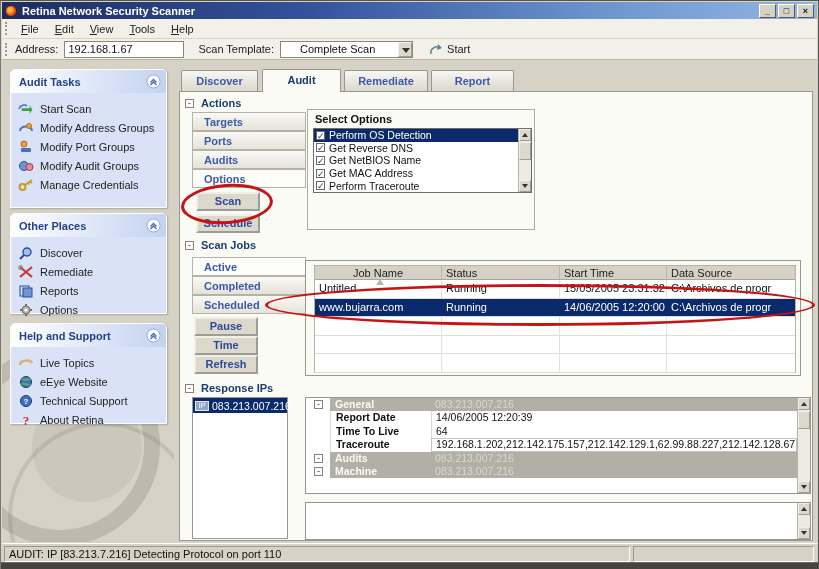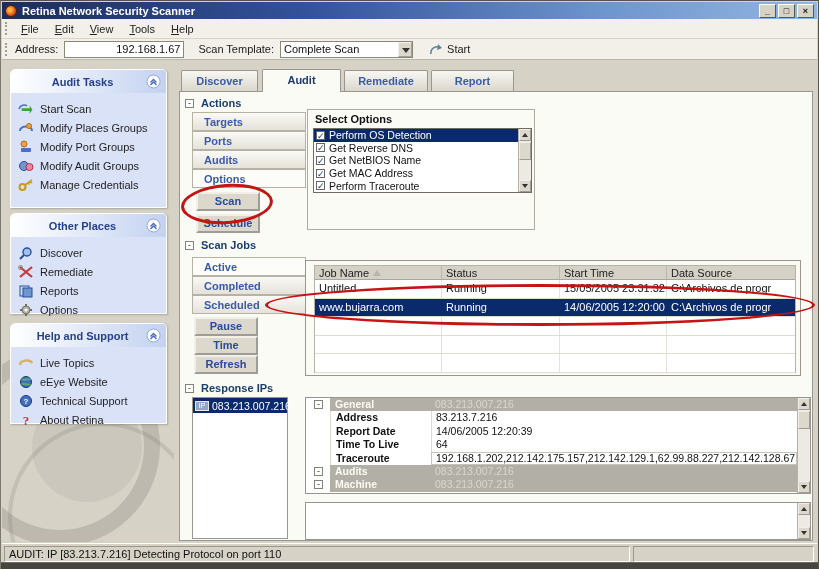--- a/index.html
+++ b/index.html
@@ -23,43 +23,43 @@
   
   .menubar{position:absolute;left:1px;top:18px;right:1px;height:20px;background:#f2f0e9;
     border-bottom:1px solid #d7d4c9;display:flex;align-items:center;}
   .grip{width:3px;height:13px;margin:0 5px 0 3px;border-left:2px dotted #a09d91;}
   .menu-item{display:inline-block;padding:3px 8px;color:#222;}
   .menu-item::first-letter{text-decoration:underline;}
   .toolbar{position:absolute;left:1px;top:38px;right:1px;height:21px;background:#f2f0e9;
     border-bottom:1px solid #b9b6aa;display:flex;align-items:center;}
   .tb-label{margin:0 6px 0 2px;color:#222;}
   .tb-input{width:120px;height:17px;border:1px solid #8a8878;background:#fff;
-    font-family:"Liberation Sans",sans-serif;font-size:11px;padding:0 3px;color:#111;text-align:right;}
+    font-family:"Liberation Sans",sans-serif;font-size:11px;padding:0 3px;color:#111;}
   .combo{display:flex;align-items:center;height:17px;border:1px solid #8a8878;background:#fff;width:133px;}
-  .combo-value{flex:1;padding:0 3px;color:#111;white-space:nowrap;overflow:hidden;}
+  .combo-value{flex:1;padding:0 19px;color:#111;white-space:nowrap;overflow:hidden;}
   .combo-btn{width:14px;height:15px;background:#dcd8cc;border:1px outset #f4f2ea;position:relative;}
   .tri-down{position:absolute;left:3px;top:5px;width:0;height:0;
     border-left:4px solid transparent;border-right:4px solid transparent;border-top:5px solid #333;}
   .tri-up{position:absolute;left:3px;top:4px;width:0;height:0;
     border-left:4px solid transparent;border-right:4px solid transparent;border-bottom:5px solid #333;}
   .start-btn{display:flex;align-items:center;margin-left:12px;padding:1px 4px;color:#222;}
   .start-btn svg{margin-right:4px;}
   
   .sidebar{position:absolute;left:1px;top:60px;width:172px;bottom:27px;background:#d6d2c6;overflow:hidden;}
   .wm-c1{position:absolute;left:-42px;bottom:-4px;width:200px;height:200px;border-radius:50%;
     border:16px solid rgba(125,122,114,.28);}
   .wm-c2{position:absolute;left:6px;bottom:-70px;width:190px;height:190px;border-radius:50%;
     border:4px solid rgba(125,122,114,.22);}
   .wm-c3{position:absolute;left:30px;bottom:40px;width:110px;height:110px;border-radius:50%;
     background:rgba(125,122,114,.12);}
   .panel{position:absolute;left:8px;width:157px;background:#d9e2f6;
     border:1px solid #fff;border-radius:5px 5px 0 0;box-shadow:1px 1px 2px rgba(90,88,80,.35);}
   .panel-h{height:23px;border-radius:4px 4px 0 0;display:flex;align-items:center;padding:0 5px 0 8px;
     background:linear-gradient(to right,#ffffff,#c3d2f0);font-weight:bold;color:#26418c;}
-  .panel-h span{flex:1;text-align:center;}
+  .panel-h span{flex:1;}
   .panel-b{padding:9px 5px 4px 7px;}
   .p-item{display:flex;align-items:center;margin-bottom:6px;height:13px;color:#1e1e1e;cursor:default;}
   .p-item .ic{width:16px;height:14px;margin-right:6px;flex:0 0 16px;}
   
   .tab{position:absolute;top:69px;height:21px;border:1px solid #98968e;border-bottom:none;
     border-radius:2px 2px 0 0;background:linear-gradient(#f8f7f2,#dad7cc);
     color:#3a5ba9;font-weight:bold;text-align:center;line-height:20px;z-index:1;cursor:default;}
   .tab.active{top:68px;height:23px;background:#fbfbf6;color:#1c3a70;z-index:3;}
   
   .content{position:absolute;left:178px;top:90px;width:634px;height:450px;
@@ -91,21 +91,21 @@
   
   .jobs-box{position:absolute;left:125px;top:168px;width:496px;height:116px;
     border:1px solid #98968e;background:#fbfbf6;}
   .jobs-table{position:absolute;left:8px;top:4px;width:482px;height:108px;border:1px solid #b5b2a6;background:#fff;}
   .jt-header{display:flex;height:14px;background:#d5d1c6;border-bottom:1px solid #a9a69a;color:#222;}
   .jt-header .c{padding:1px 4px;border-right:1px solid #b9b6aa;display:flex;align-items:center;}
   .jt-row{display:flex;height:18.5px;border-bottom:1px solid #dedcd3;color:#111;}
   .jt-row .c{padding:2px 4px;border-right:1px solid #e4e2da;white-space:nowrap;overflow:hidden;}
   .jt-row.sel{background:#0b2a6b;color:#fff;}
   .jt-row.sel .c{border-right-color:#0b2a6b;}
-  .c.w1{width:127px;}.c.w2{width:118px;}.c.w3{width:107px;}.c.w4{width:104px;border-right:none!important;}
+  .c.w1{width:127px;flex-direction:column;}.c.w2{width:118px;}.c.w3{width:107px;}.c.w4{width:104px;border-right:none!important;}
   .sort-asc{margin-left:4px;width:0;height:0;border-left:4px solid transparent;
     border-right:4px solid transparent;border-bottom:6px solid #b7b4a8;}
   
   .ip-list{position:absolute;left:12px;top:305px;width:96px;height:142px;border:1px solid #98968e;background:#fff;}
   .ip-item{display:flex;align-items:center;height:15px;background:#0b2a6b;color:#fff;font-size:10.5px;padding-left:2px;}
   .ip-badge{width:14px;height:10px;background:#94a6c6;border:1px solid #e8e8e8;color:#fff;
     font-size:7px;line-height:8px;text-align:center;margin-right:3px;flex:0 0 14px;}
   .detail{position:absolute;left:125px;top:305px;width:506px;height:97px;border:1px solid #98968e;background:#fff;overflow:hidden;}
   .d-rows{position:absolute;left:0;top:0;right:13px;bottom:0;}
   .d-row{display:flex;height:13.4px;font-size:10.5px;align-items:center;}
@@ -192,21 +192,21 @@
             <path d="M1 7 C2 3 7 2 9 4" fill="none" stroke="#4a6fc4" stroke-width="1.5"></path>
             <path d="M4 8 L13 8 L13 5 L16 9.5 L13 14 L13 11 L4 11 Z" fill="#3aa53a" transform="scale(0.9) translate(0,-1)"></path>
           </svg>
           <span>Start Scan</span>
         </div>
         <div class="p-item">
           <svg class="ic" viewBox="0 0 16 14">
             <path d="M2 10 C2 4 14 4 14 10" fill="none" stroke="#4a6fc4" stroke-width="2"></path>
             <circle cx="11" cy="5" r="2.5" fill="#f0a23c" stroke="#b06a10"></circle>
           </svg>
-          <span>Modify Places Groups</span>
+          <span>Modify Address Groups</span>
         </div>
         <div class="p-item">
           <svg class="ic" viewBox="0 0 16 14">
             <circle cx="6" cy="4" r="3" fill="#f0a23c" stroke="#b06a10"></circle>
             <rect x="3" y="8" width="10" height="4" rx="1" fill="#4a6fc4"></rect>
           </svg>
           <span>Modify Port Groups</span>
         </div>
         <div class="p-item">
           <svg class="ic" viewBox="0 0 16 14">
@@ -429,25 +429,20 @@
       <div class="d-rows">
         <div class="d-row group">
           <div class="d-ind">
               <span class="minus-box">-</span>
             </div>
           <div class="d-label">General</div>
           <div class="d-value">083.213.007.216</div>
         </div>
         <div class="d-row">
           <div class="d-ind"></div>
-          <div class="d-label">Address</div>
-          <div class="d-value">83.213.7.216</div>
-        </div>
-        <div class="d-row">
-          <div class="d-ind"></div>
           <div class="d-label">Report Date</div>
           <div class="d-value">14/06/2005 12:20:39</div>
         </div>
         <div class="d-row">
           <div class="d-ind"></div>
           <div class="d-label">Time To Live</div>
           <div class="d-value">64</div>
         </div>
         <div class="d-row">
           <div class="d-ind"></div>

